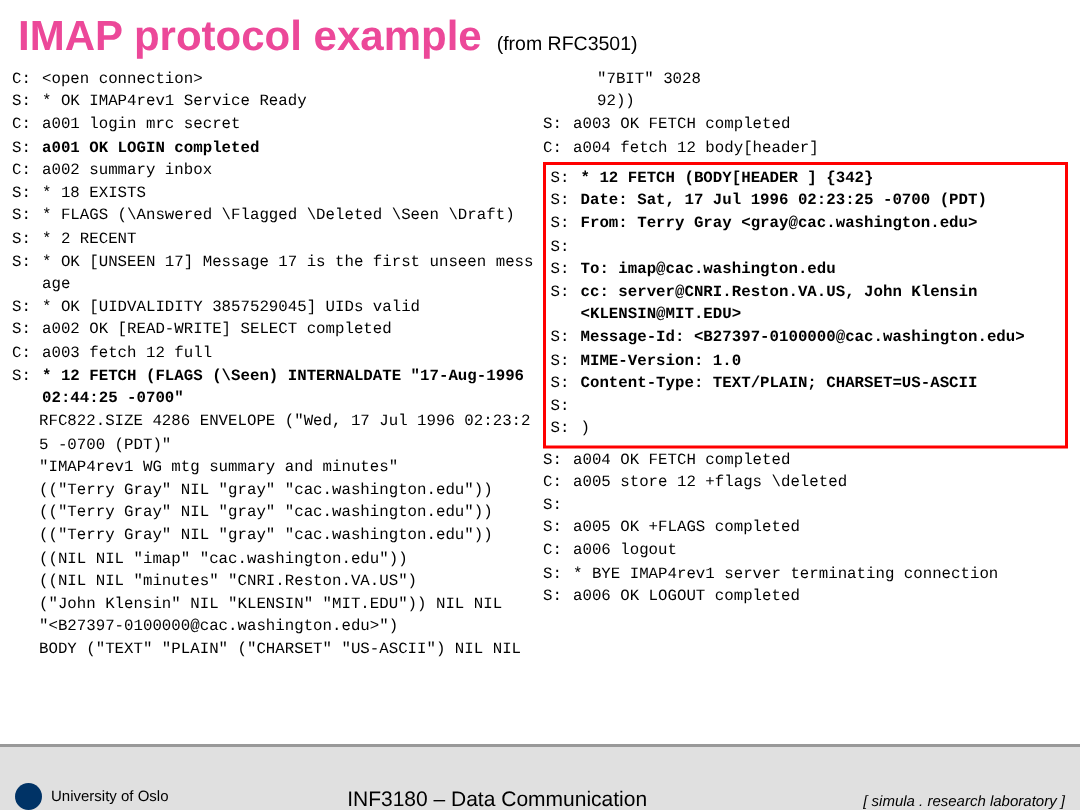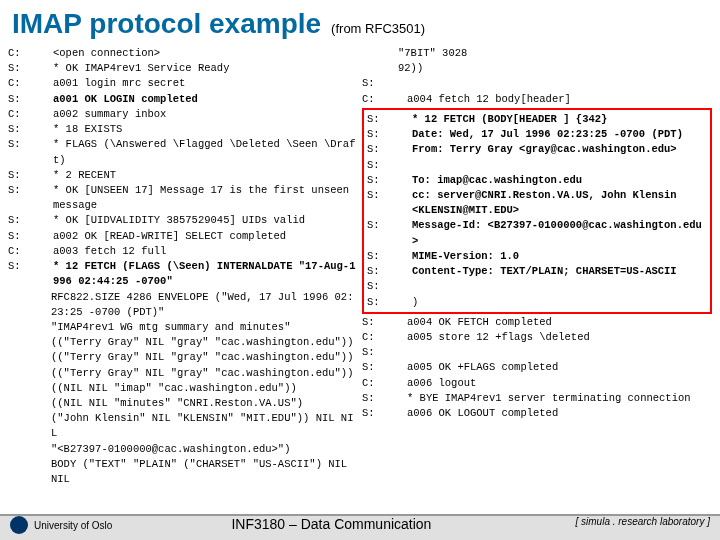--- a/index.html
+++ b/index.html
@@ -15,21 +15,21 @@
     #header {
       padding: 8px 12px 4px 12px;
       display: flex;
       align-items: baseline;
       gap: 10px;
     }
 
     #header .title {
       font-size: 28px;
       font-weight: bold;
-      color: #0369a1;
+      color: #ec4899;
     }
 
     #header .subtitle {
       font-size: 13px;
       color: #000;
     }
 
     #main-content {
       display: flex;
       flex-direction: row;
@@ -59,37 +59,36 @@
     .prefix {
       min-width: 18px;
       font-weight: normal;
       color: #000;
       flex-shrink: 0;
     }
 
     .content {
       color: #000;
       word-break: break-all;
-      margin-left: 25px;
     }
 
     .bold-line .content {
       font-weight: bold;
     }
 
     #footer {
       position: absolute;
       bottom: 0;
       left: 0;
       right: 0;
-      height: 26px;
+      height: 44px;
       background: #e0e0e0;
       border-top: 2px solid #999;
       display: flex;
-      align-items: flex-start;
+      align-items: flex-end;
       justify-content: space-between;
       padding: 0 10px;
     }
 
     .footer-left {
       display: flex;
       align-items: center;
       gap: 6px;
       font-size: 10px;
     }
@@ -216,34 +215,35 @@
 
   <div class="column" id="right-col">
     <div class="line">
       <span class="content indent" style="padding-left:18px;">"7BIT" 3028</span>
     </div>
     <div class="line">
       <span class="content indent" style="padding-left:18px;">92))</span>
     </div>
     <div class="line">
       <span class="prefix">S:</span>
+      <span class="content">a003 OK FETCH completed</span>
     </div>
     <div class="line">
       <span class="prefix">C:</span>
       <span class="content">a004 fetch 12 body[header]</span>
     </div>
 
     <div class="highlighted-block">
       <div class="line bold-line">
         <span class="prefix">S:</span>
         <span class="content bold">* 12 FETCH (BODY[HEADER ] {342}</span>
       </div>
       <div class="line bold-line">
         <span class="prefix">S:</span>
-        <span class="content bold">Date: Wed, 17 Jul 1996 02:23:25 -0700 (PDT)</span>
+        <span class="content bold">Date: Sat, 17 Jul 1996 02:23:25 -0700 (PDT)</span>
       </div>
       <div class="line bold-line">
         <span class="prefix">S:</span>
         <span class="content bold">From: Terry Gray &lt;gray@cac.washington.edu&gt;</span>
       </div>
       <div class="line bold-line">
         <span class="prefix">S:</span>
       </div>
       <div class="line bold-line">
         <span class="prefix">S:</span>

